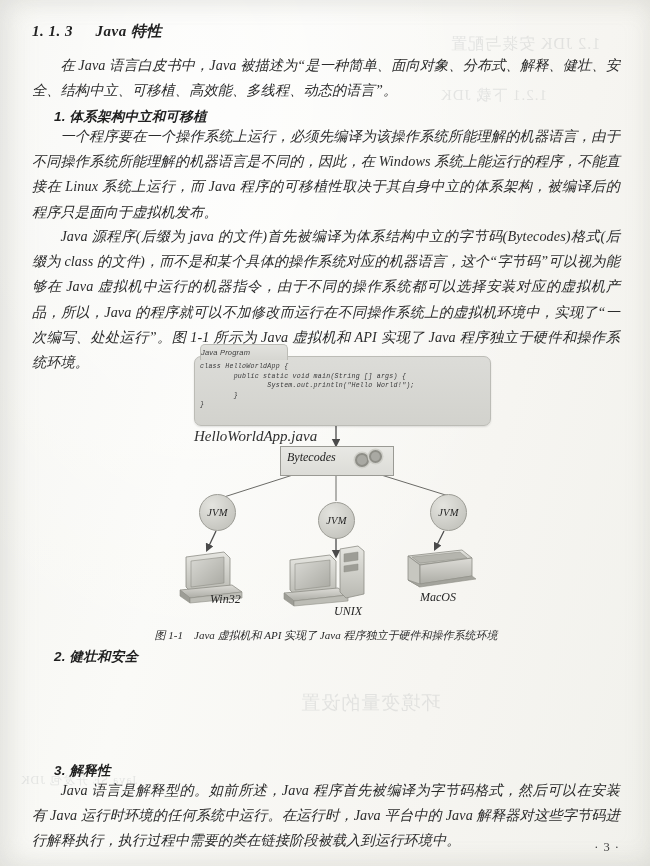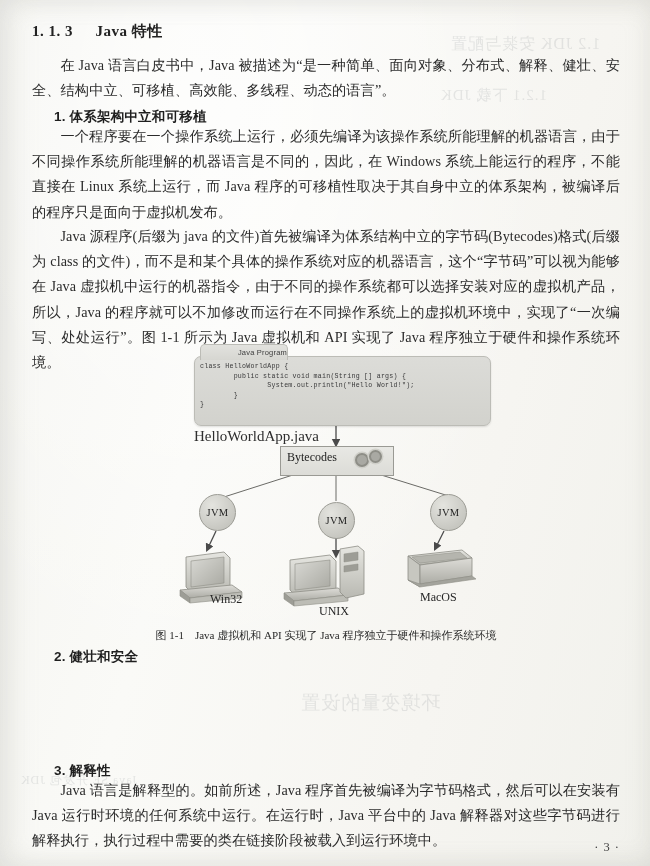--- a/index.html
+++ b/index.html
@@ -43,20 +43,21 @@
     user-select: none;
     letter-spacing: 1px;
   }
 
   .content {
     position: absolute;
     left: 32px;
     top: 0;
     width: 588px;
     height: 624px;
+    font-style: italic;
   }
 
   h3.section-heading {
     font-family: "Liberation Serif", serif;
     font-size: 15px;
     font-weight: bold;
     letter-spacing: 0.5px;
     margin: 0;
     padding: 0;
     color: #222;
@@ -106,21 +107,21 @@
     top: 2px;
     width: 86px;
     height: 15px;
     background: linear-gradient(180deg, #e2e2de 0%, #d6d6d1 100%);
     border: 1px solid #bcbcb6;
     border-bottom: none;
     border-radius: 5px 5px 0 0;
     font-family: "Liberation Sans", sans-serif;
     font-size: 7.5px;
     color: #3c3c3c;
-    text-align: right;
+    text-align: left;
     line-height: 15px;
     letter-spacing: 0.2px;
     z-index: 3;
   }
   .code-lines {
     position: absolute;
     left: 28px;
     top: 20px;
     width: 280px;
     font-family: "Liberation Mono", "DejaVu Sans Mono", monospace;
@@ -181,21 +182,21 @@
   .jvm.j1 { left: 27px;  top: 152px; }
   .jvm.j2 { left: 146px; top: 160px; }
   .jvm.j3 { left: 258px; top: 152px; }
 
   .os-label {
     position: absolute;
     font-size: 12px;
     color: #262626;
   }
   .os-label.win  { left: 38px;  top: 250px; }
-  .os-label.unix { left: 147px; top: 262px; text-align: right; }
+  .os-label.unix { left: 162px; top: 262px; text-align: right; }
   .os-label.mac  { left: 248px; top: 248px; }
 
   svg.figure-svg { position: absolute; left:0; top:0; width: 360px; height: 282px; }
 
   .caption {
     position: absolute;
     left: 0;
     top: 628px;
     width: 588px;
     text-align: center;

